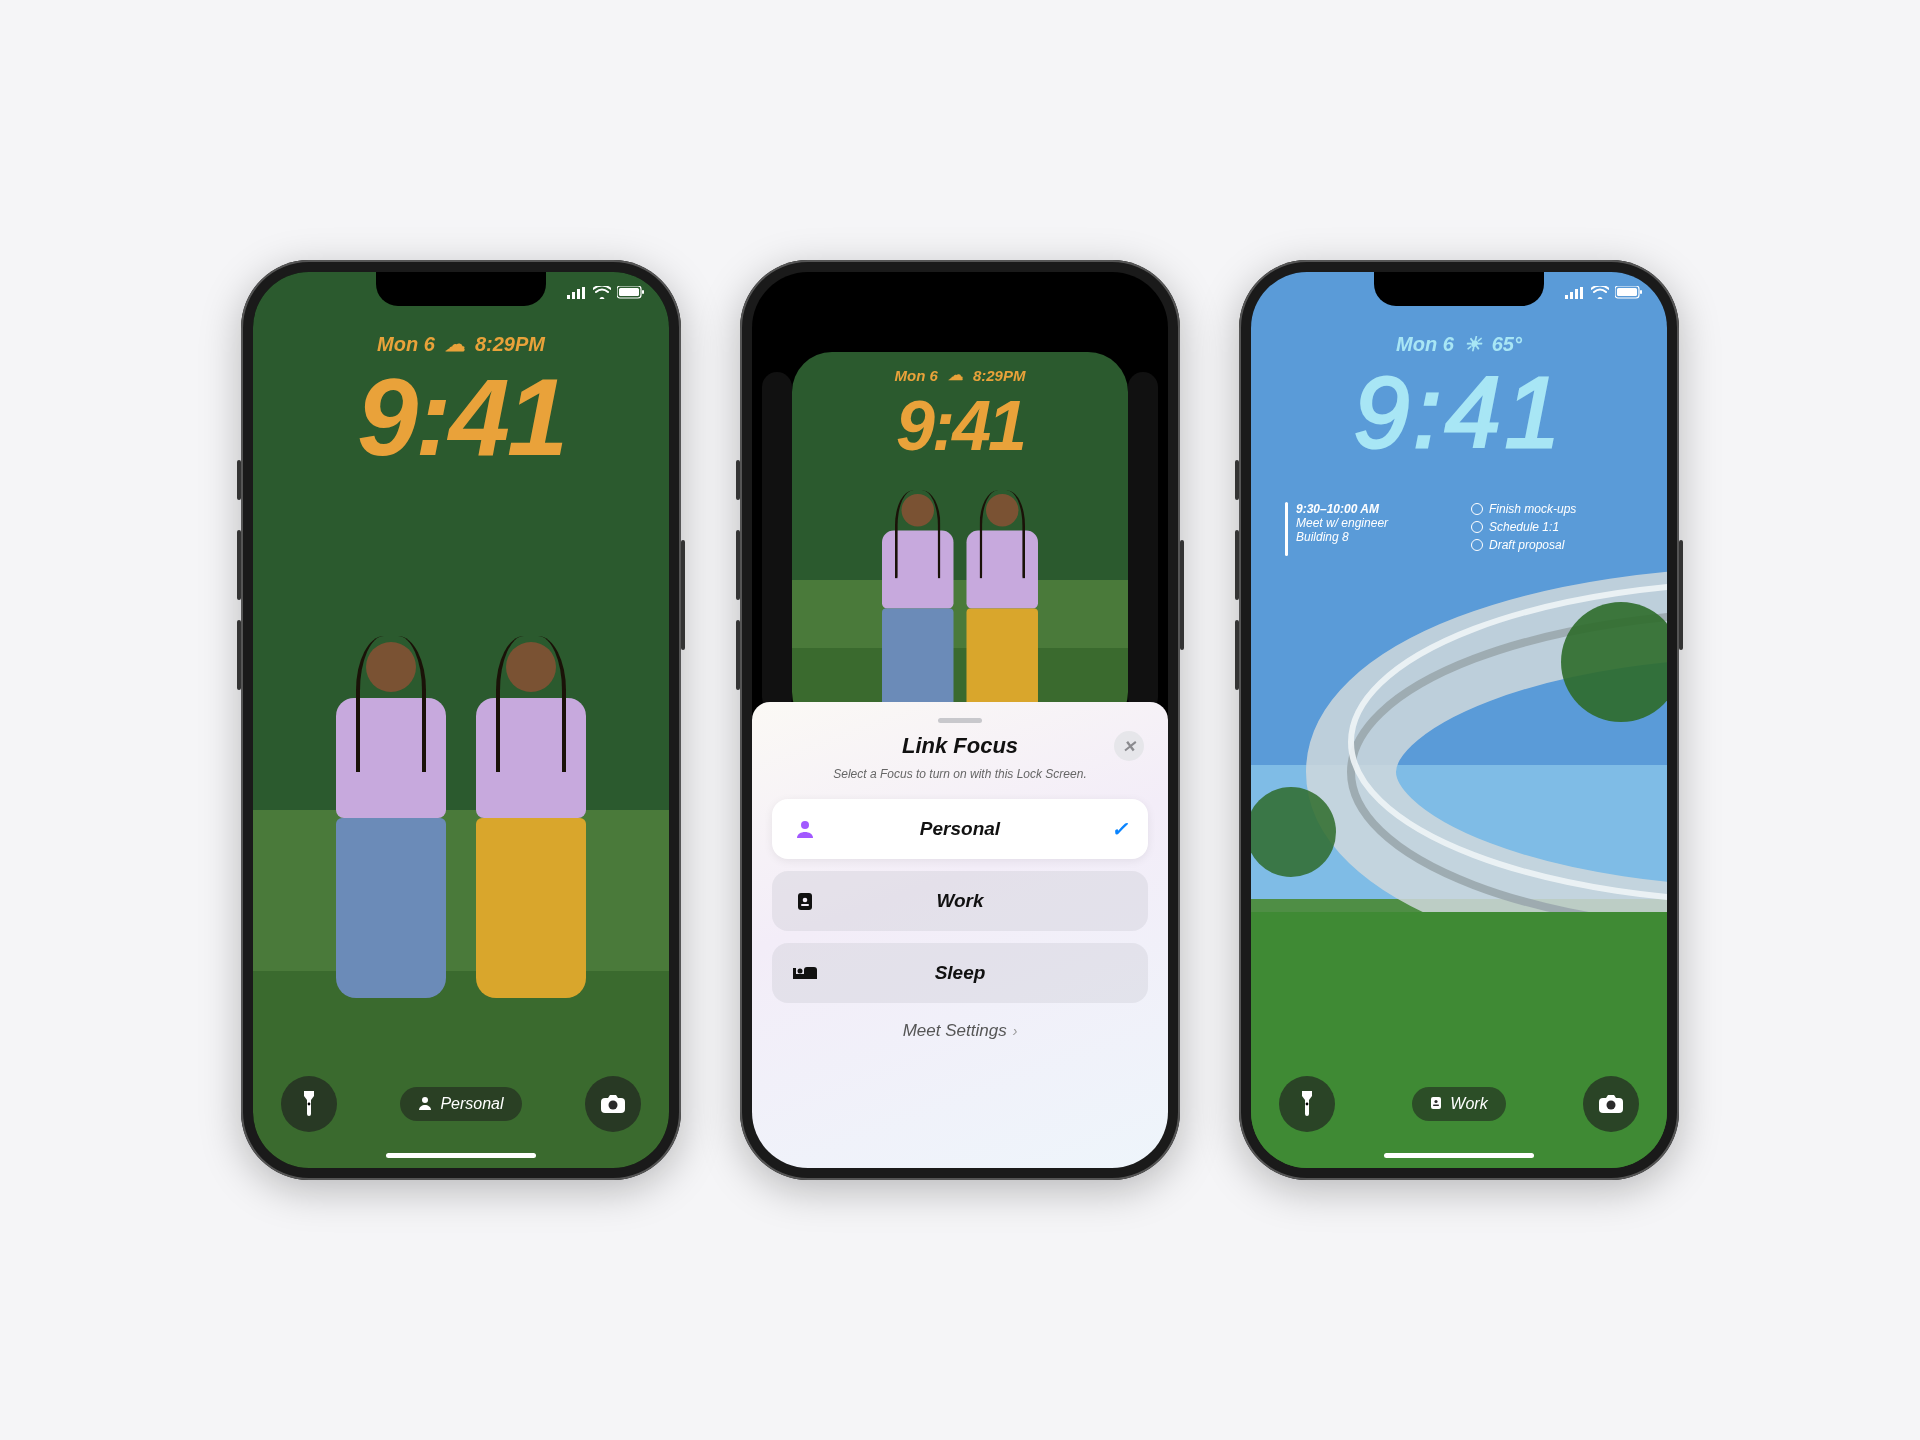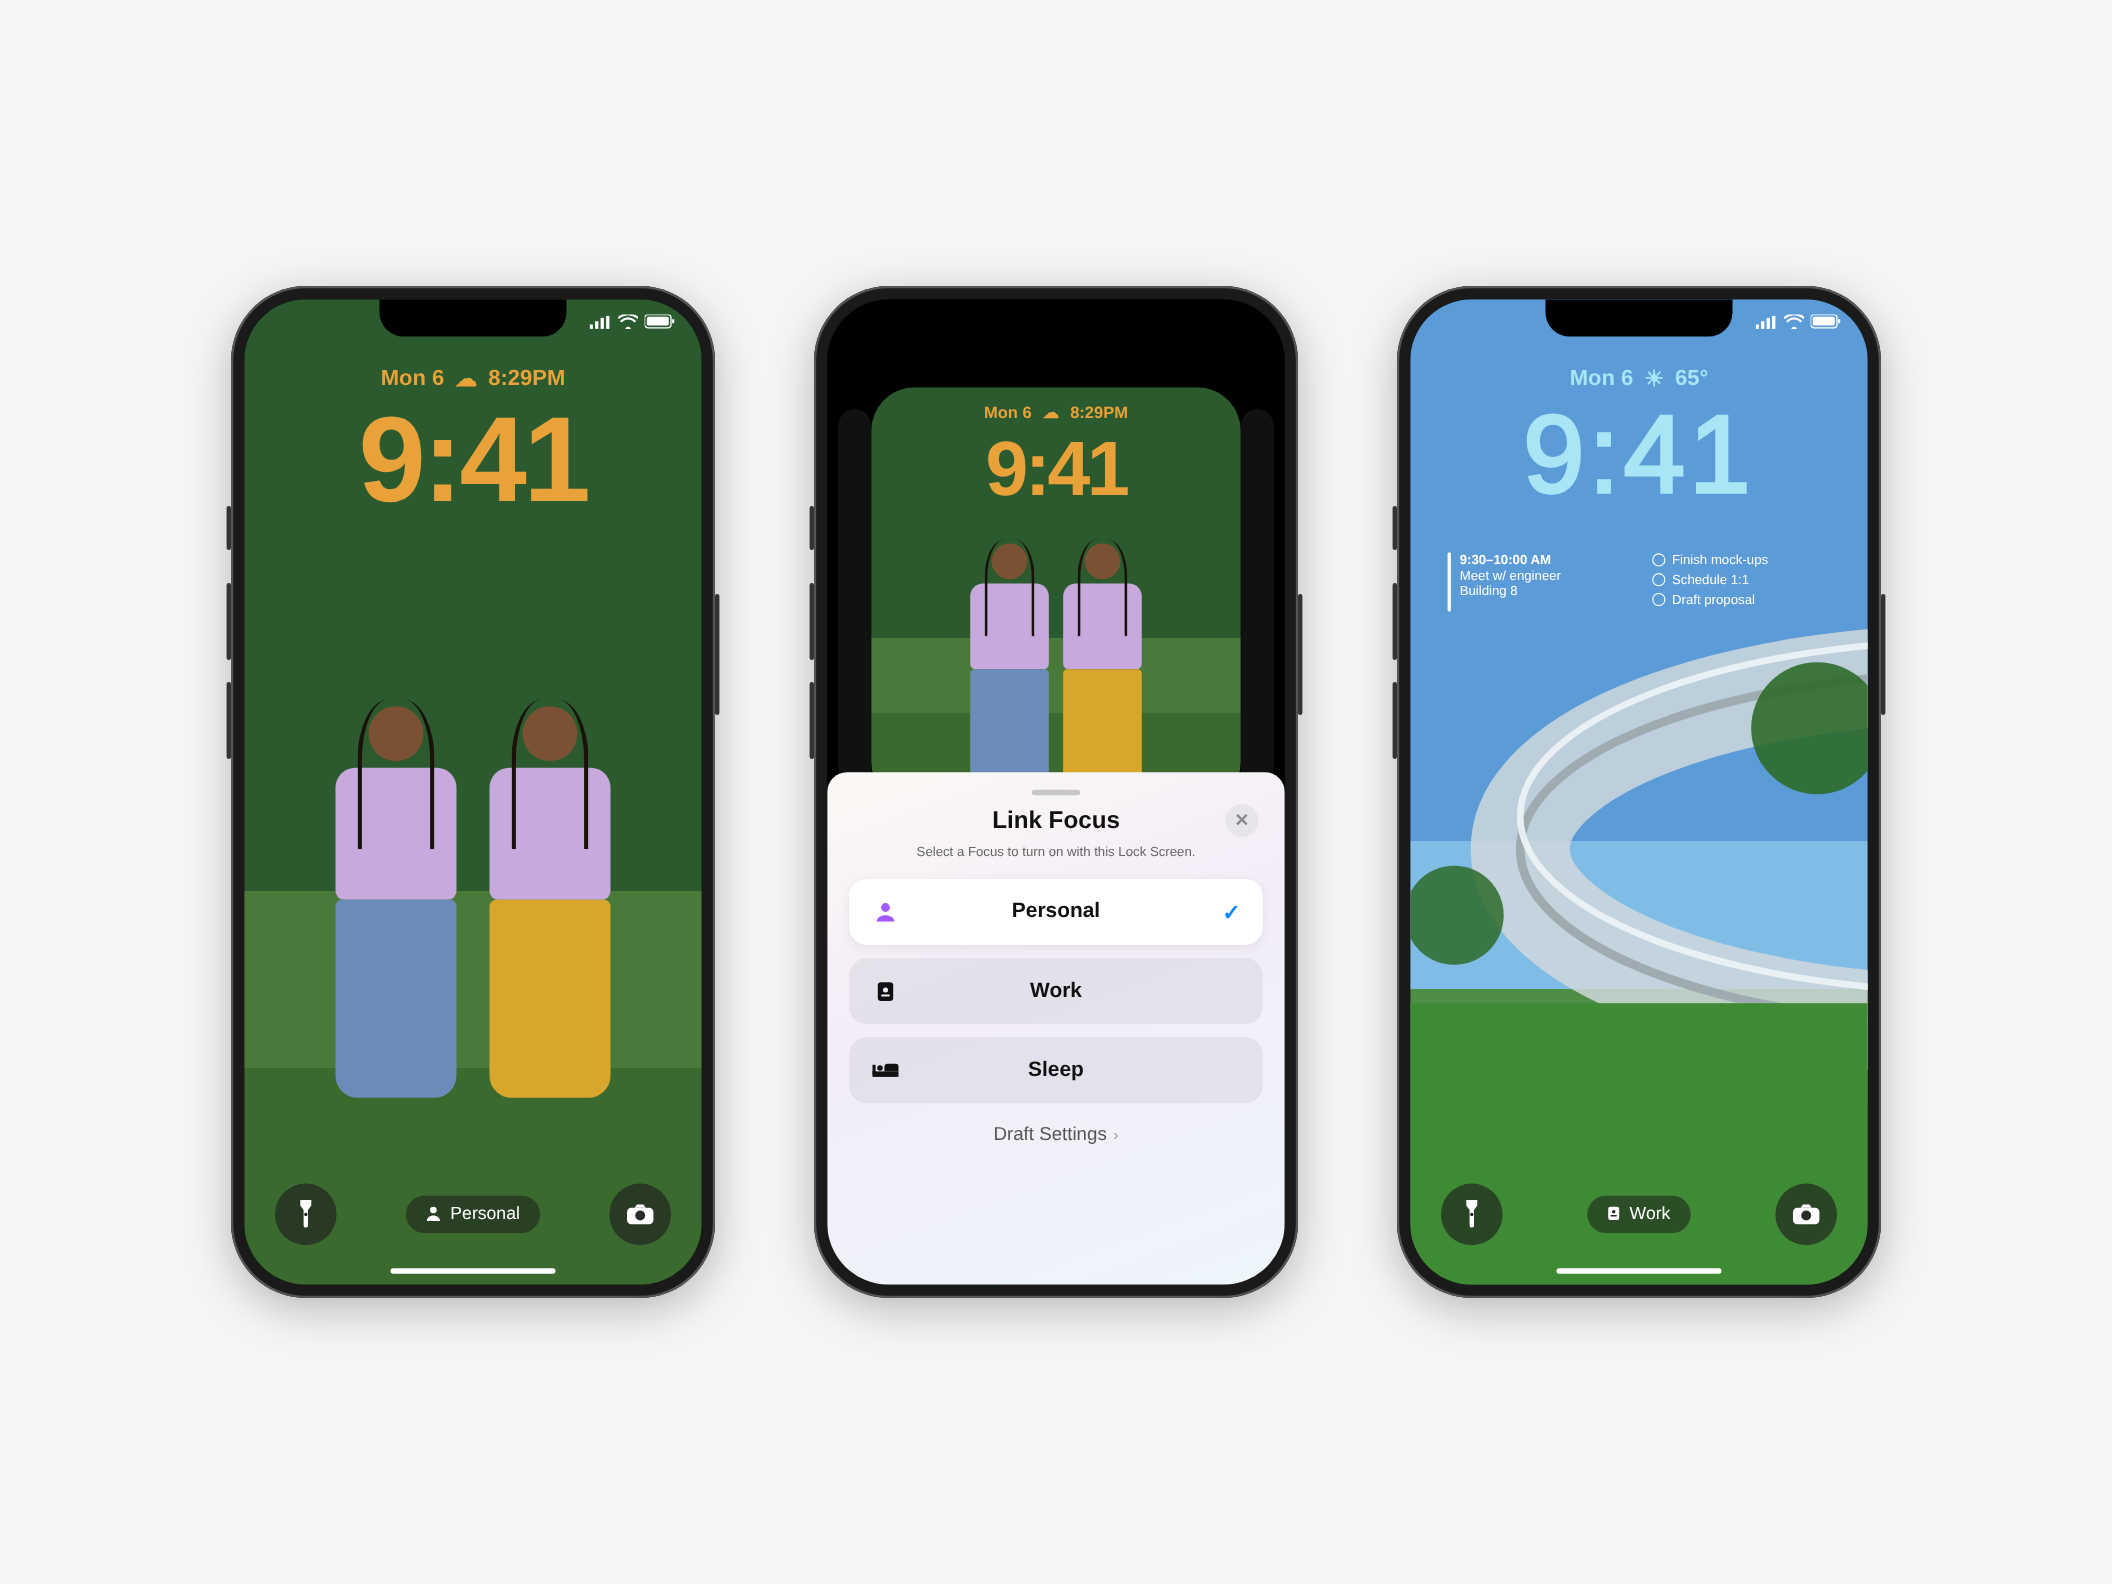--- a/index.html
+++ b/index.html
@@ -7,23 +7,24 @@
     background: #f5f5f7;
     width: 1920px;
     height: 1440px;
     display: flex;
     align-items: center;
     justify-content: center;
     font-family: -apple-system, "SF Pro Display", "Helvetica Neue", Arial, sans-serif;
   }
   .stage {
     display: flex;
-    gap: 90px;
+    gap: 59px;
     align-items: center;
     justify-content: center;
+    font-style: italic;
   }
   .phone-frame {
     width: 440px;
     height: 920px;
     background: #1a1a1a;
     border-radius: 68px;
     padding: 12px;
     box-shadow: 0 10px 40px rgba(0,0,0,.25), inset 0 0 0 2px #555;
     position: relative;
   }
@@ -466,21 +467,21 @@
                   <rect x="0" y="3" width="3" height="9" fill="#111"></rect>
                   <circle cx="7" cy="6" r="2.5" fill="#111"></circle>
                   <path d="M11 9V5a3 3 0 0 1 3-3h7a3 3 0 0 1 3 3v4" fill="#111"></path>
                 </svg>
             </span>
             <span class="label">Sleep</span>
           </div>
         </div>
 
         <div class="focus-settings">
-          <span>Draft Settings</span>
+          <span>Meet Settings</span>
           <span class="chev">›</span>
         </div>
       </div>
     </div>
   </div>
 
   <div class="phone-frame">
     <div class="phone-side-btn btn-l1"></div>
     <div class="phone-side-btn btn-l2"></div>
     <div class="phone-side-btn btn-l3"></div>

